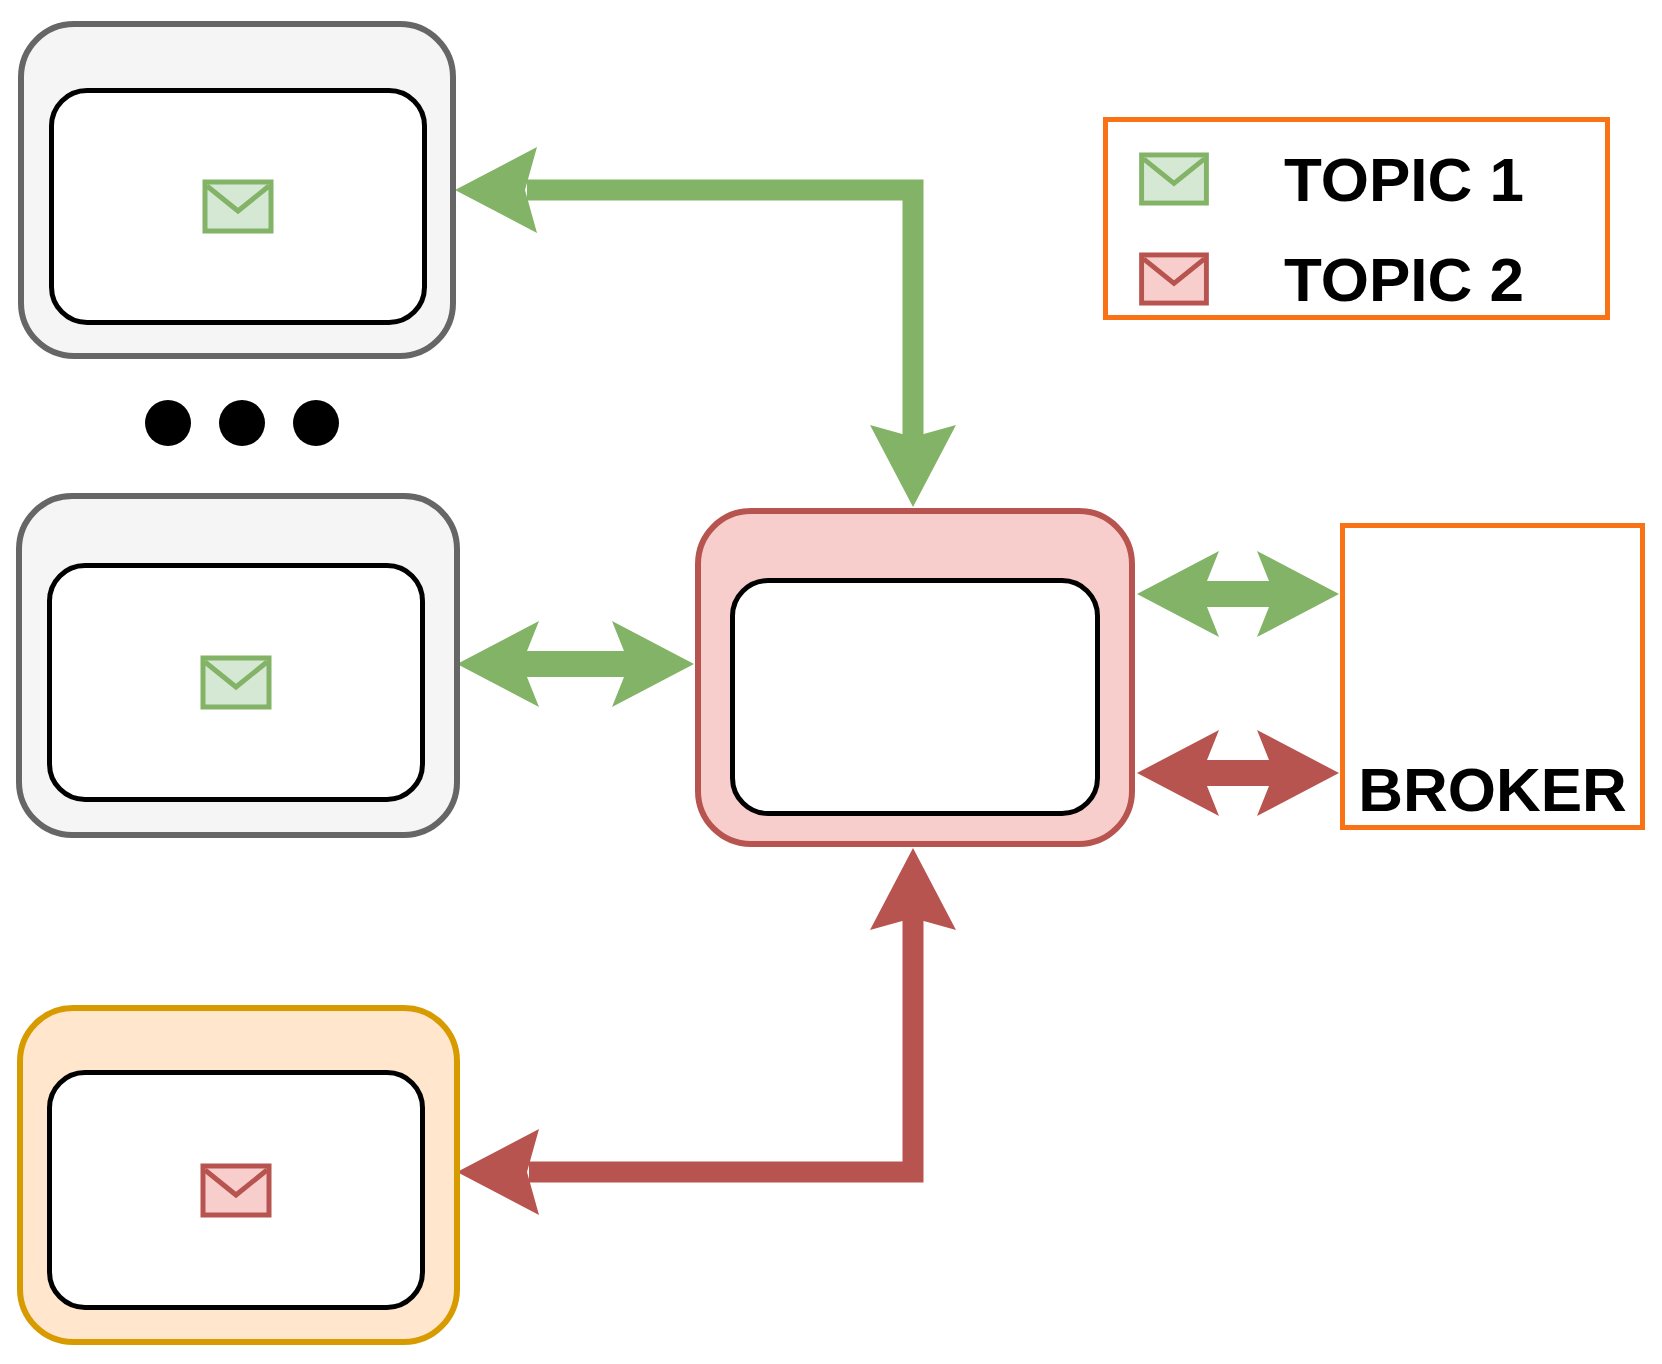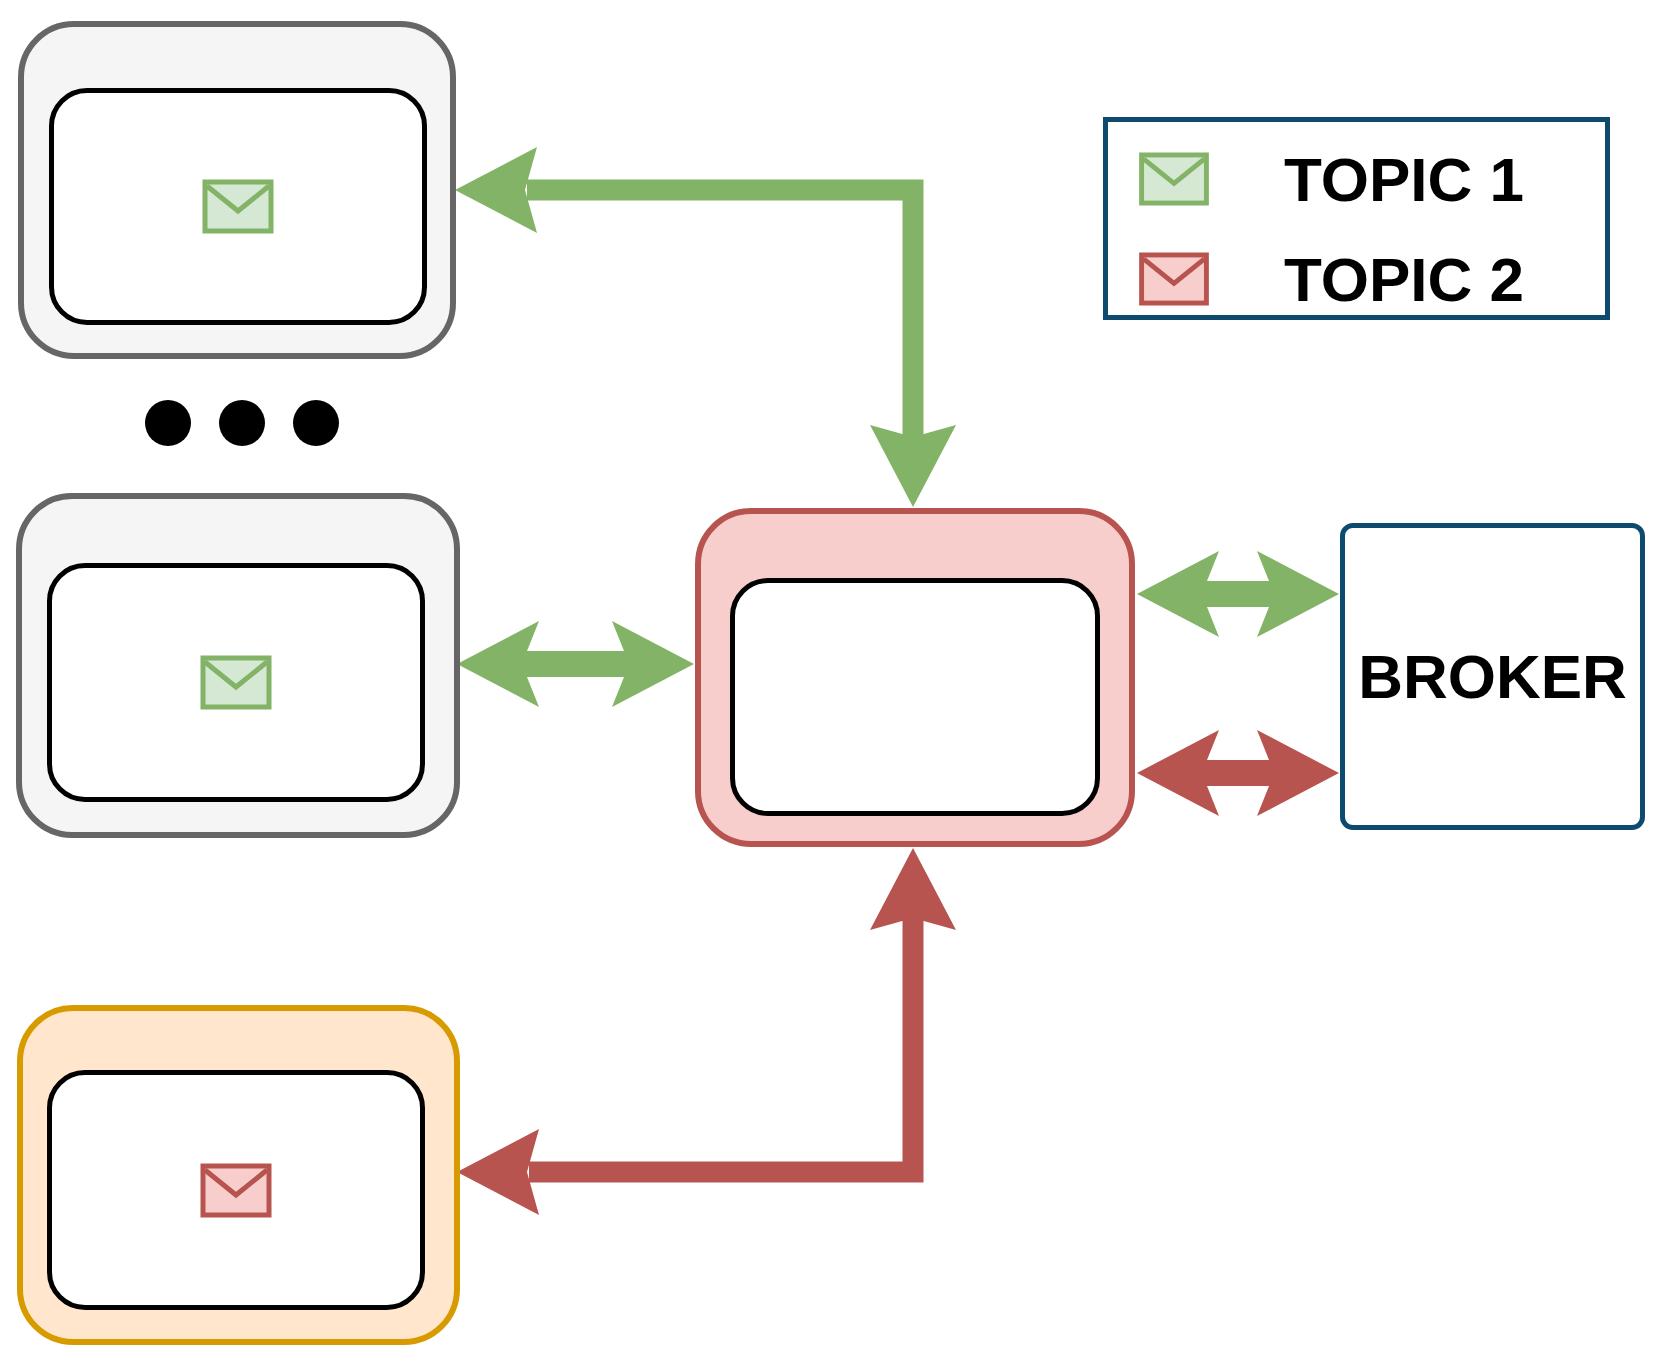--- a/index.html
+++ b/index.html
@@ -32,27 +32,26 @@
     border-radius: 38px;
     display: flex;
     align-items: center;
     justify-content: center;
   }
 
   
   .plain-box {
     position: absolute;
     background: #ffffff;
-    border: 5px solid #0c4a6e;
+    border: 5px solid #f97316;
   }
   #broker-box {
     display: flex;
-    align-items: center;
+    align-items: flex-end;
     justify-content: center;
-    border-radius: 13px;
   }
   #broker-box .label {
     font-weight: bold;
     font-size: 62px;
     color: #000000;
     letter-spacing: 0px;
     white-space: nowrap;
   }
 
   

